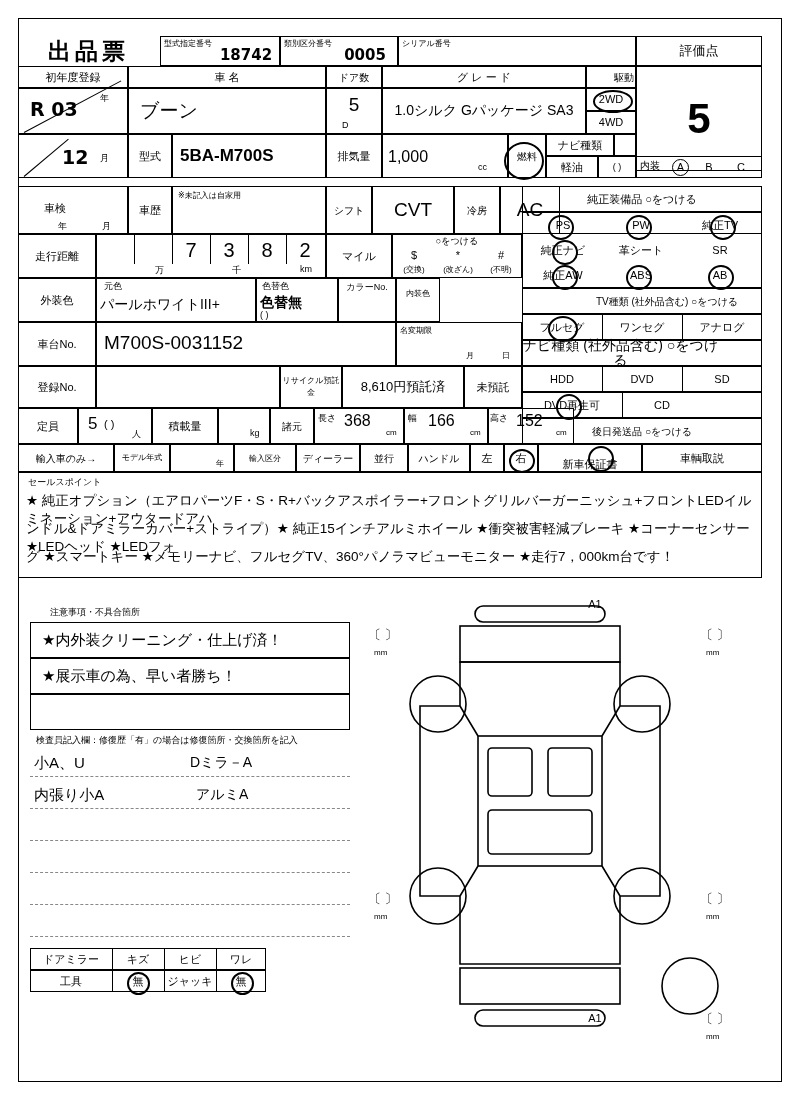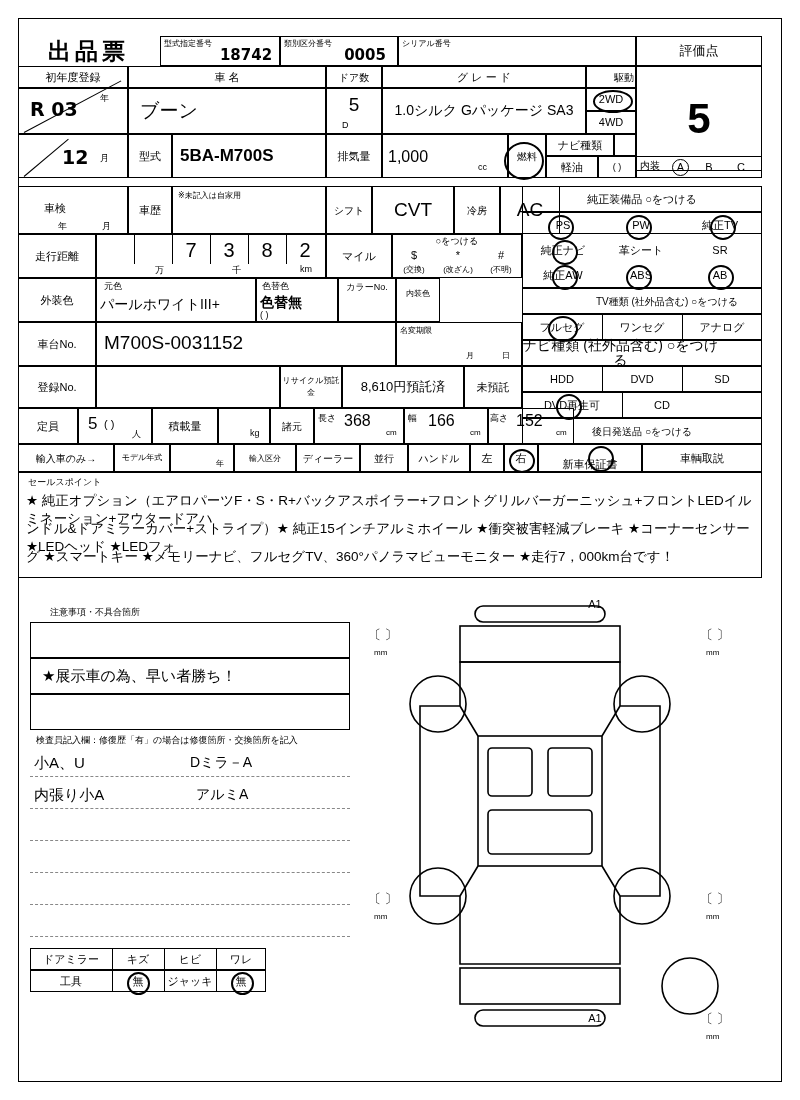--- a/index.html
+++ b/index.html
@@ -308,20 +308,21 @@
   <div class="bx ctr t" style="left:642px;top:444px;width:120px;height:28px;font-size:11px;">車輌取説</div>
 
   <div class="bx b" style="left:18px;top:472px;width:744px;height:106px;"></div>
   <div class="bx sm" style="left:28px;top:476px;">セールスポイント</div>
   <div class="bx" style="left:26px;top:492px;width:728px;font-size:13.5px;">★ 純正オプション（エアロパーツF・S・R+バックアスポイラー+フロントグリルバーガーニッシュ+フロントLEDイルミネーション+アウタードアハ</div>
   <div class="bx" style="left:26px;top:520px;width:728px;font-size:13.5px;">ンドル&amp;ドアミラーカバー+ストライプ）★ 純正15インチアルミホイール ★衝突被害軽減ブレーキ ★コーナーセンサー ★LEDヘッド ★LEDフォ</div>
   <div class="bx" style="left:26px;top:548px;width:728px;font-size:13.5px;">グ ★スマートキー ★メモリーナビ、フルセグTV、360°パノラマビューモニター ★走行7，000km台です！</div>
 
   <div class="bx sm" style="left:50px;top:606px;">注意事項・不具合箇所</div>
   <div class="bx b" style="left:30px;top:622px;width:320px;height:36px;"></div>
+  <div class="bx lft" style="left:42px;top:622px;width:300px;height:36px;font-size:15px;">★内外装クリーニング・仕上げ済！</div>
   <div class="bx b" style="left:30px;top:658px;width:320px;height:36px;"></div>
   <div class="bx lft" style="left:42px;top:658px;width:300px;height:36px;font-size:15px;">★展示車の為、早い者勝ち！</div>
   <div class="bx b" style="left:30px;top:694px;width:320px;height:36px;"></div>
 
   <div class="bx sm" style="left:36px;top:734px;">検査員記入欄：修復歴「有」の場合は修復箇所・交換箇所を記入</div>
   <div class="bx dashln" style="left:30px;top:776px;width:320px;height:1px;"></div>
   <div class="bx" style="left:34px;top:754px;font-size:15px;">小A、U</div>
   <div class="bx" style="left:190px;top:754px;font-size:14px;">Dミラ－A</div>
   <div class="bx dashln" style="left:30px;top:808px;width:320px;height:1px;"></div>
   <div class="bx" style="left:34px;top:786px;font-size:15px;">内張り小A</div>

